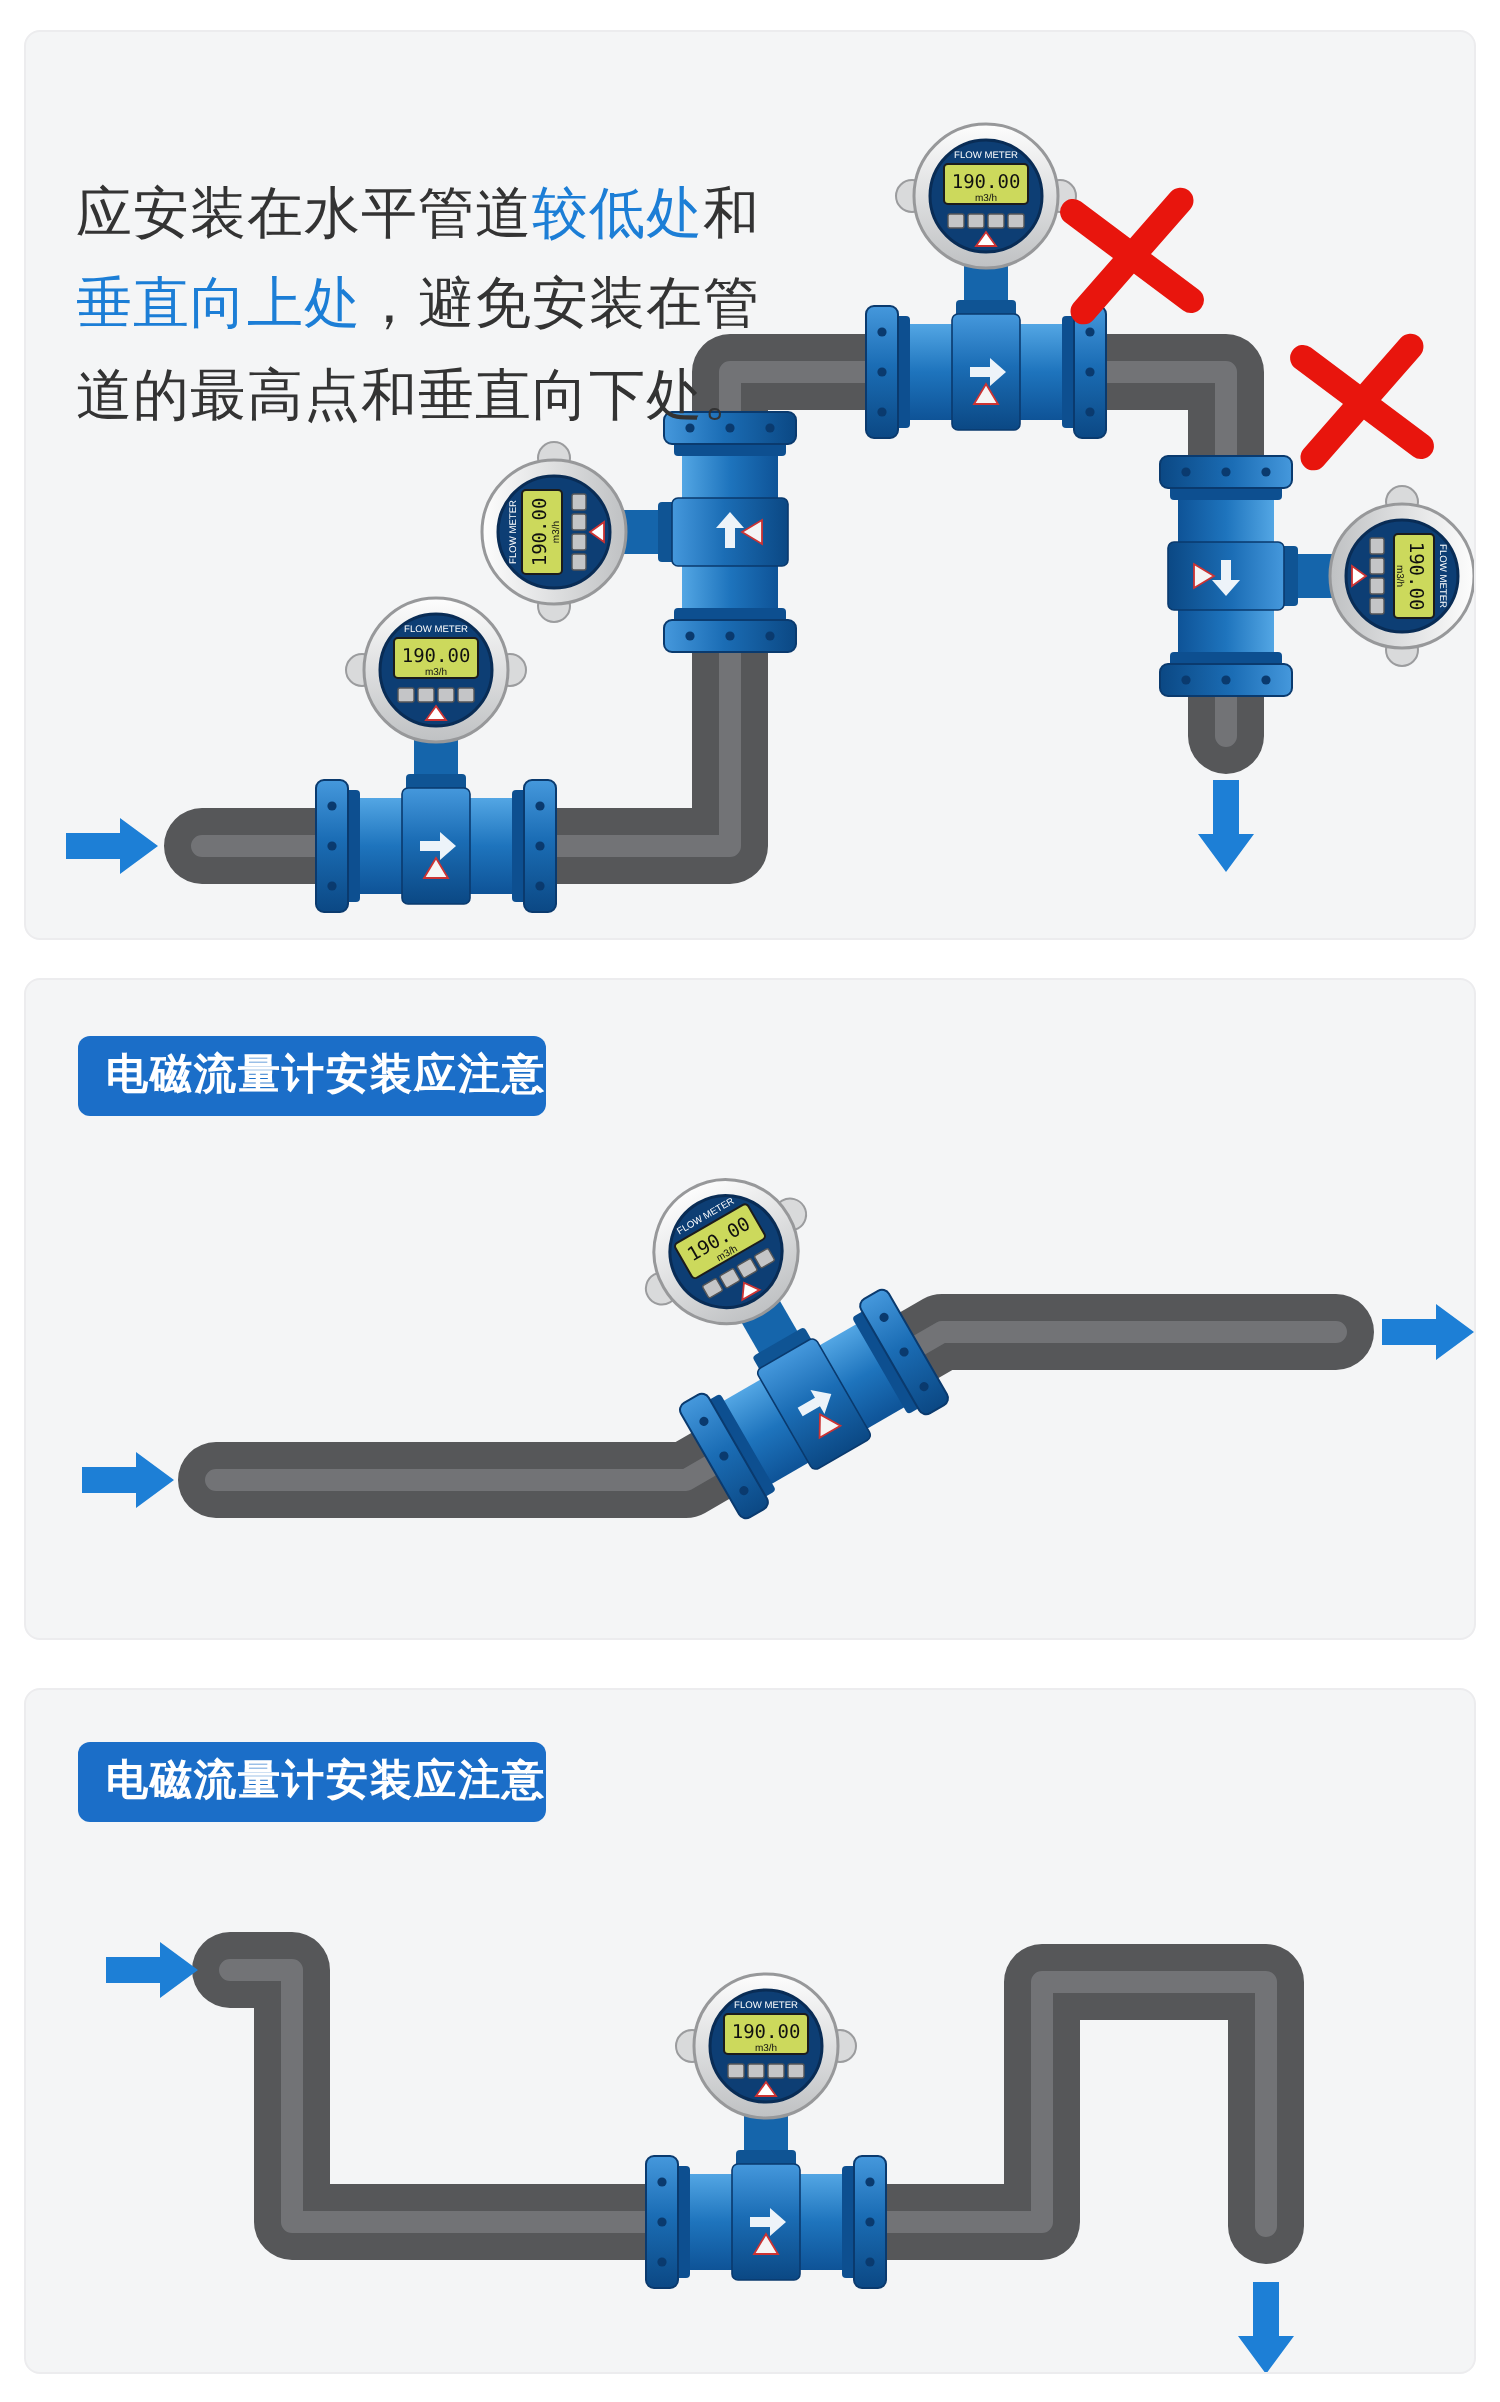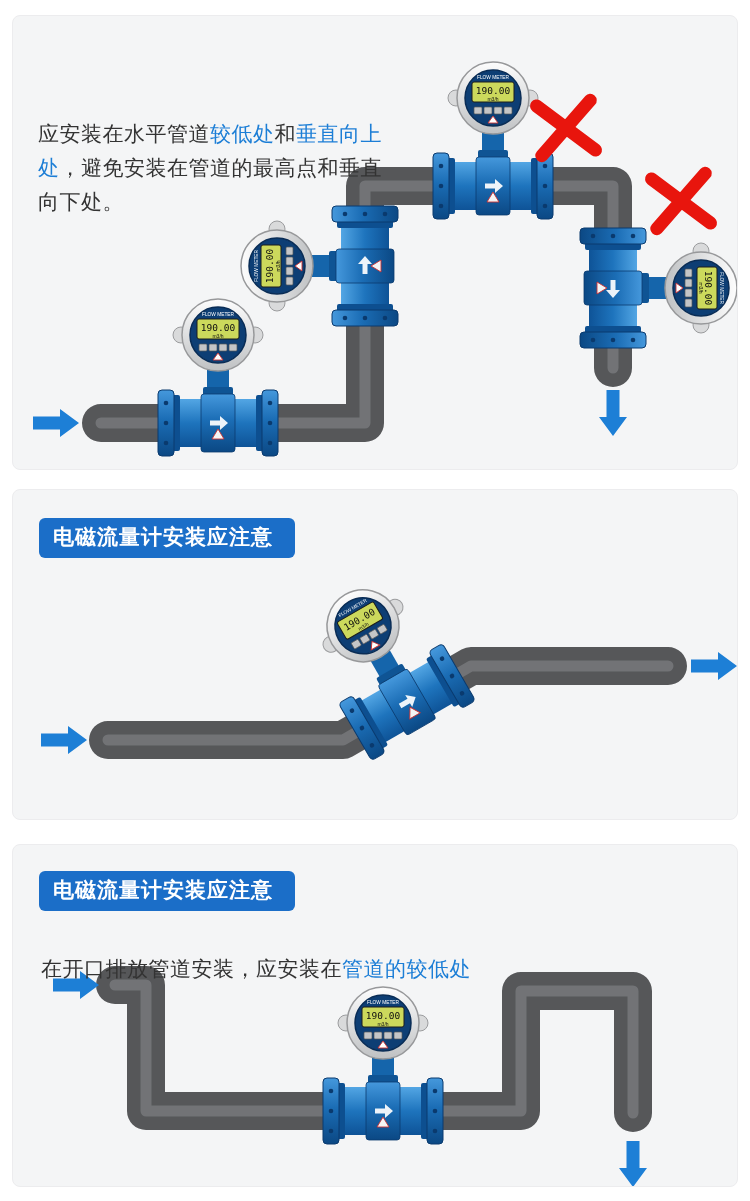--- a/index.html
+++ b/index.html
@@ -4,25 +4,25 @@
 <style>
   html,body{margin:0;padding:0;background:#ffffff;}
   body{width:750px;height:1201px;font-family:"Liberation Sans","DejaVu Sans",sans-serif;}
   .page{position:relative;width:750px;height:1201px;background:#ffffff;overflow:hidden;}
   .panel{position:absolute;left:12px;width:726px;background:#f4f5f6;border:1px solid #ececee;
          border-radius:8px;overflow:hidden;box-sizing:border-box;}
   #panel1{top:15px;height:455px;}
   #panel2{top:489px;height:331px;}
   #panel3{top:844px;height:343px;}
   .scene{position:absolute;left:0;top:0;}
-  .instruction{position:absolute;z-index:5;color:#333333;font-size:21px;line-height:1.62;
-               letter-spacing:0.5px;margin-top:33px;}
+  .instruction{position:absolute;z-index:5;color:#333333;font-size:28px;line-height:1.62;
+               letter-spacing:0.5px;}
   .instruction .blue{color:#1c7ed6;}
   .badge{position:absolute;z-index:5;background:#1b6ec8;color:#ffffff;font-size:21px;
-         font-weight:bold;padding:5px 22px 7px 14px;border-radius:6px;letter-spacing:1px;}
+         font-weight:bold;padding:5px 0 7px 14px;border-radius:6px;letter-spacing:1px;}
 </style>
 </head>
 <body>
 
 <svg width="0" height="0" style="position:absolute" aria-hidden="true">
   <defs>
     <linearGradient id="flangeG" x1="0" y1="0" x2="0" y2="1">
       <stop offset="0" stop-color="#4598dc"></stop>
         <stop offset="0.45" stop-color="#1b6db5"></stop>
       <stop offset="1" stop-color="#0b4884"></stop>
@@ -112,18 +112,15 @@
 
   <div class="panel" id="panel3">
     <svg class="scene" width="726" height="343" viewBox="0 0 726 343">
       <path d="M102,140 L133,140 L133,266 L508,266 L508,146 L620,146 L620,268" fill="none" stroke="#565759" stroke-width="38" stroke-linecap="round" stroke-linejoin="round"></path>
       <path d="M102,140 L133,140 L133,266 L508,266 L508,146 L620,146 L620,268" fill="none" stroke="#8e9093" stroke-width="11" stroke-linecap="round" stroke-linejoin="round" opacity="0.5"></path>
       <use href="#fm" transform="translate(370,266)"></use>
       <use href="#arrow" transform="translate(40,140)"></use>
       <use href="#arrow" transform="translate(620,296) rotate(90)"></use>
     </svg>
     <div class="badge" style="left:26px;top:26px;">电磁流量计安装应注意</div>
-    <div class="instruction" style="left:28px;top:74px;width:680px;">
-      <span>在开口排放管道安装，应安装在</span><span class="blue">管道的较低处</span>
-    </div>
   </div>
 
 </div>
 
 </body></html>

